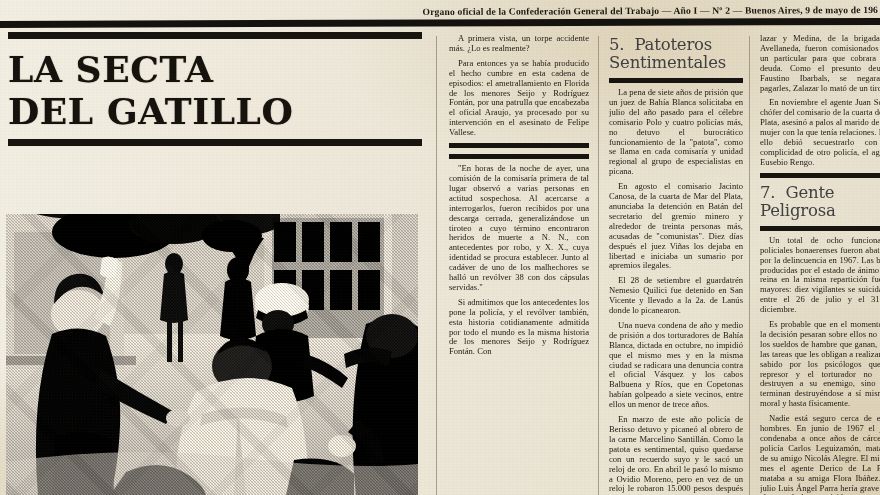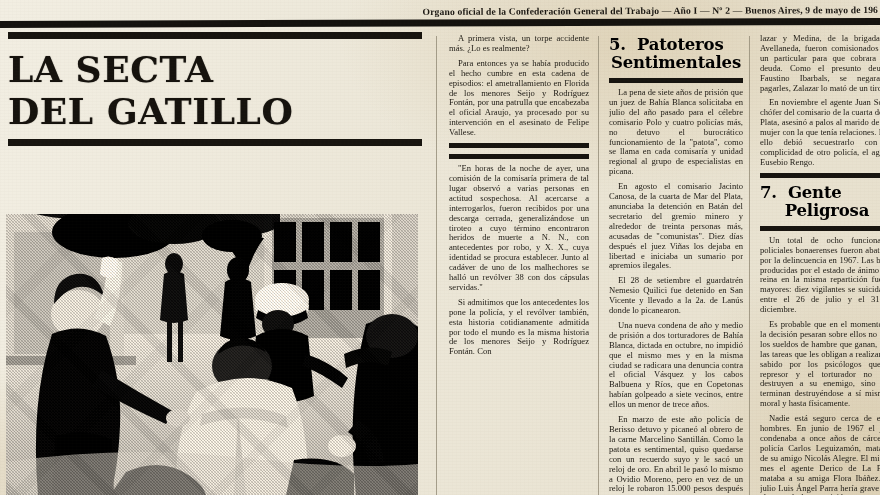--- a/index.html
+++ b/index.html
@@ -89,27 +89,27 @@
     color:#1d1a14;
     font-size:8.6px;line-height:9.9px;
     text-align:justify;
     font-family:"Liberation Serif", serif;
   }
   .col p{margin:0 0 5px 0;text-indent:9px;}
   .col p.noind{text-indent:0;}
 
   .sechead{
     font-family:"DejaVu Serif", serif;
-    font-weight:700;
+    font-weight:400;
     font-size:16.5px;line-height:18px;
-    color:#000000;
+    color:#404040;
     letter-spacing:-.2px;
   }
   .sechead .l1{text-align:left;}
-  .sechead .l2{text-align:center;}
+  .sechead .l2{text-align:left;}
   .bar{background:#17140f;height:5px;}
   .bar.above{margin-bottom:6px;}
   .bar.below{margin-top:6px;margin-bottom:5px;}
   .rightcut{overflow:hidden;}
 </style>
 </head>
 <body>
 
 <div class="paper"></div>
 

